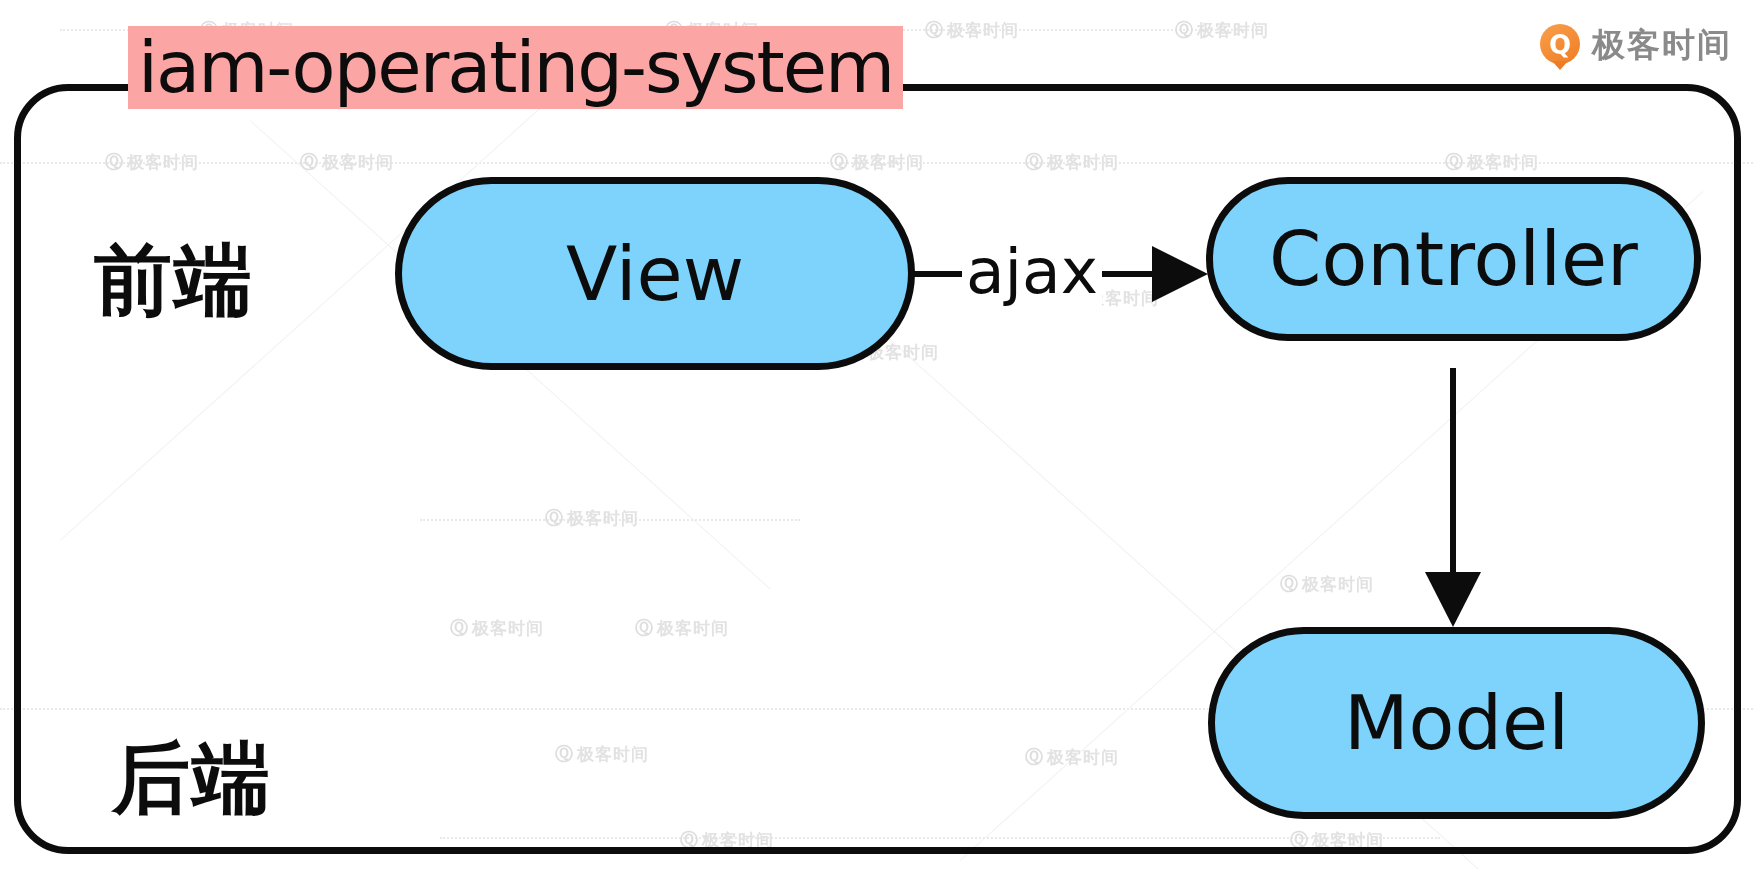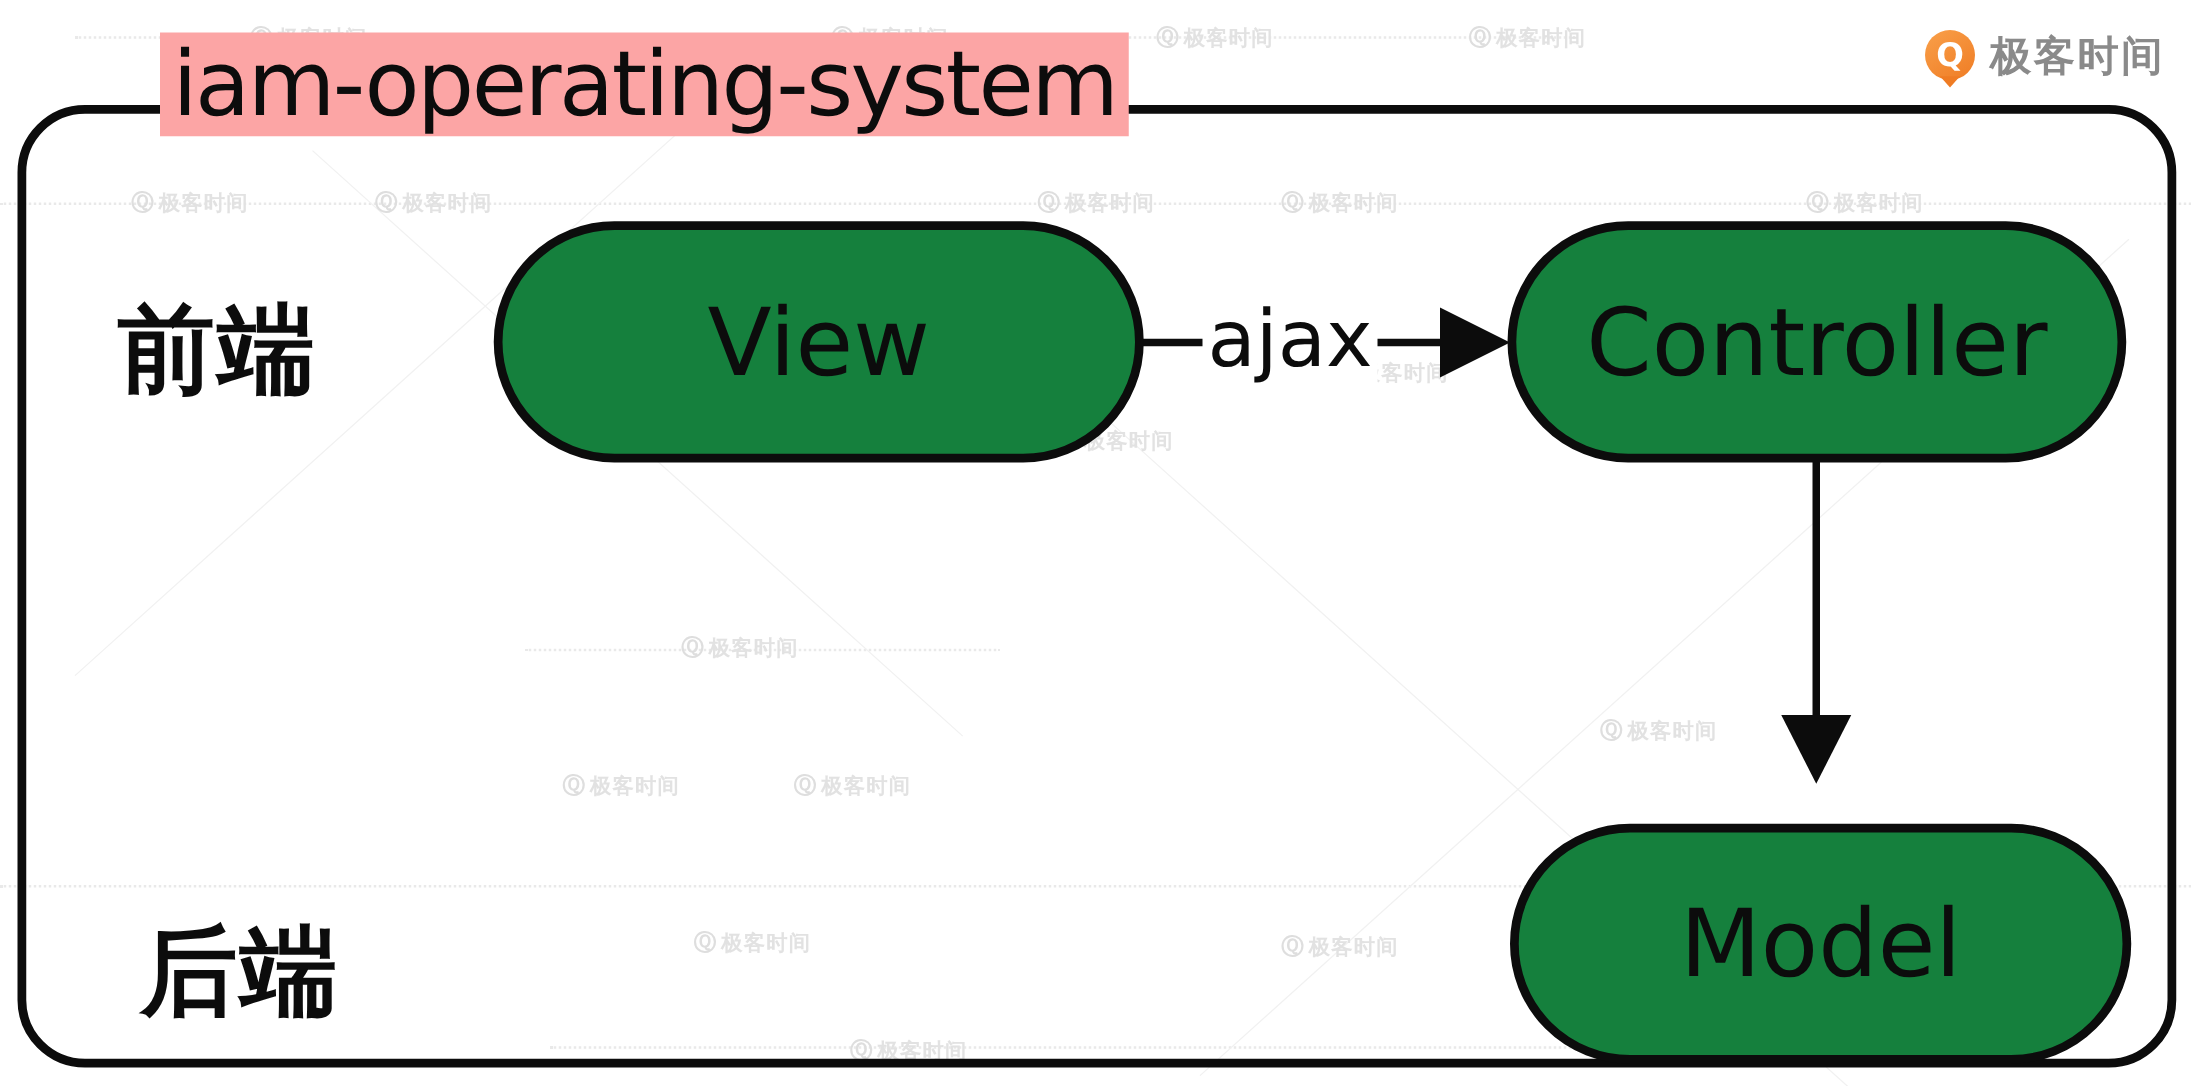--- a/index.html
+++ b/index.html
@@ -45,27 +45,27 @@
     background:#fca5a5;padding:0 10px;white-space:nowrap;
   }
   .lane-label{
     position:absolute;z-index:2;font-size:78px;font-weight:600;
     letter-spacing:2px;white-space:nowrap;line-height:1;margin-top:21px;
   }
   .lane-frontend{left:94px;top:220px;}
   .lane-backend{left:112px;top:718px;}
   .node{
     position:absolute;z-index:2;box-sizing:border-box;
-    border:7px solid #0c0c0c;border-radius:110px;background:#15803d;
+    border:7px solid #0c0c0c;border-radius:110px;background:#7dd3fc;
     display:flex;align-items:center;justify-content:center;
     font-size:75px;font-weight:400;letter-spacing:0px;
   }
   .node-view{left:395px;top:177px;width:520px;height:193px;}
-  .node-controller{left:1206px;top:177px;width:495px;height:193px;}
-  .node-model{left:1208px;top:627px;width:497px;height:192px;margin-top:32px;}
+  .node-controller{left:1206px;top:177px;width:495px;height:164px;}
+  .node-model{left:1208px;top:627px;width:497px;height:192px;}
   .edge-line-h{position:absolute;left:908px;top:271px;width:248px;height:6px;background:#0c0c0c;z-index:1;}
   .edge-arrow-right{
     position:absolute;left:1152px;top:246px;width:0;height:0;z-index:2;
     border-top:28px solid transparent;border-bottom:28px solid transparent;
     border-left:56px solid #0c0c0c;
   }
   .edge-label-ajax{
     position:absolute;left:962px;top:234px;z-index:2;
     font-size:63px;background:#ffffff;padding:0 4px;line-height:1.2;
   }

